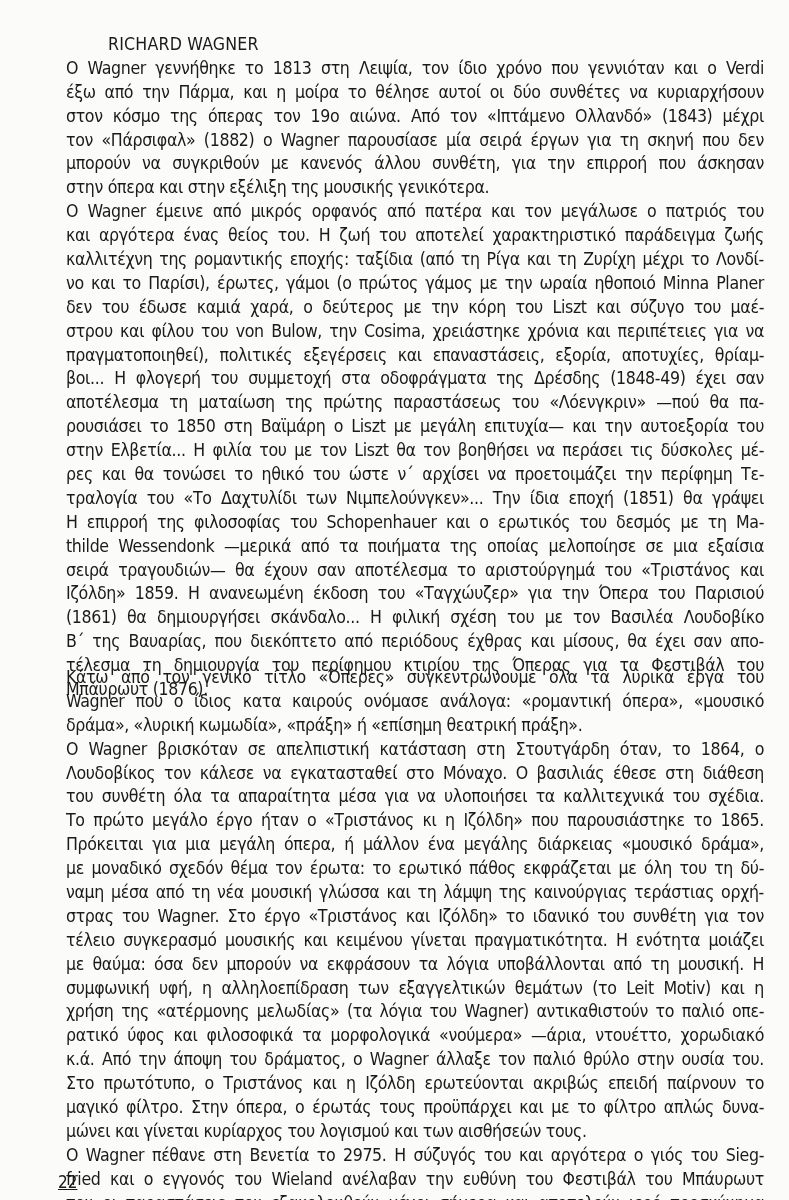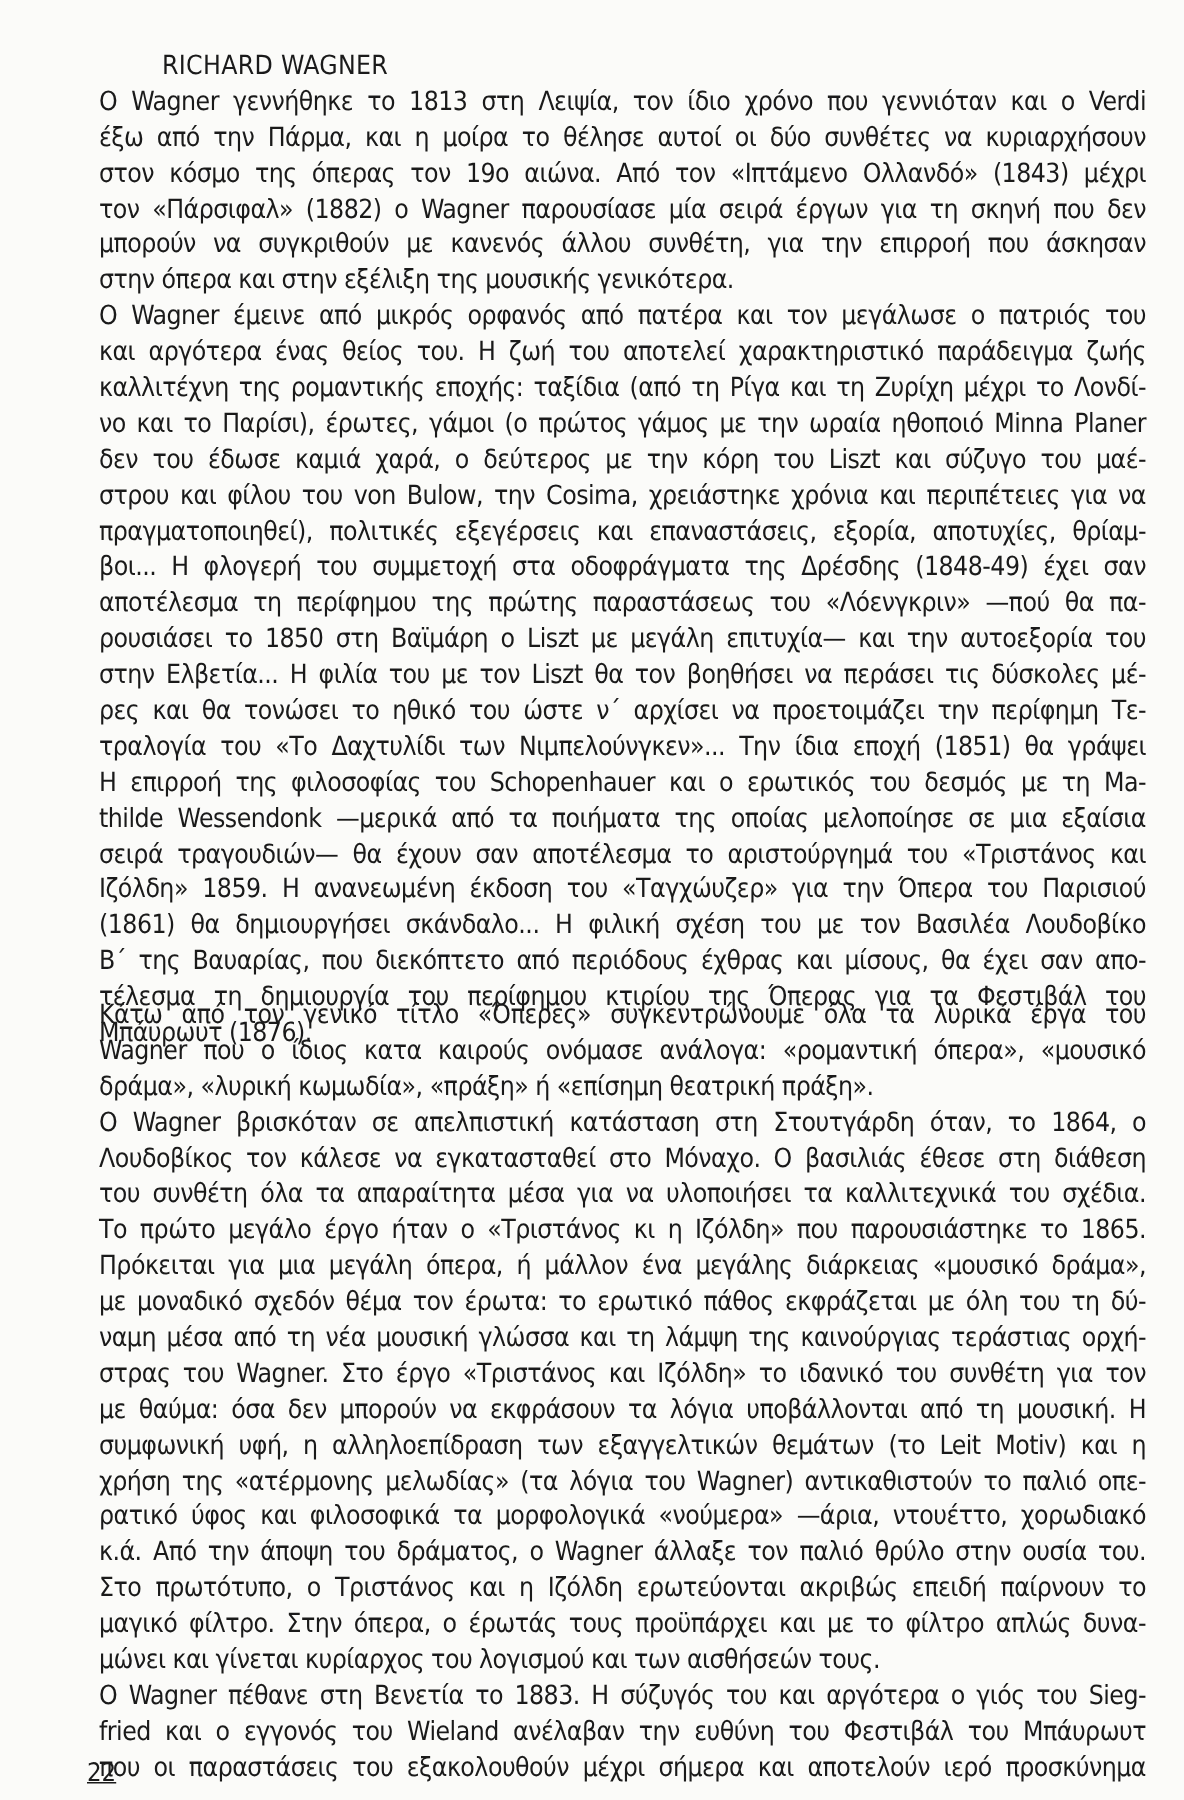--- a/index.html
+++ b/index.html
@@ -51,21 +51,21 @@
     <span class="line">μπορούν να συγκριθούν με κανενός άλλου συνθέτη, για την επιρροή που άσκησαν</span>
     <span class="line last">στην όπερα και στην εξέλιξη της μουσικής γενικότερα.</span>
     <span class="line">Ο Wagner έμεινε από μικρός ορφανός από πατέρα και τον μεγάλωσε ο πατριός του</span>
     <span class="line">και αργότερα ένας θείος του. Η ζωή του αποτελεί χαρακτηριστικό παράδειγμα ζωής</span>
     <span class="line">καλλιτέχνη της ρομαντικής εποχής: ταξίδια (από τη Ρίγα και τη Ζυρίχη μέχρι το Λονδί-</span>
     <span class="line">νο και το Παρίσι), έρωτες, γάμοι (ο πρώτος γάμος με την ωραία ηθοποιό Minna Planer</span>
     <span class="line">δεν του έδωσε καμιά χαρά, ο δεύτερος με την κόρη του Liszt και σύζυγο του μαέ-</span>
     <span class="line">στρου και φίλου του von Bulow, την Cosima, χρειάστηκε χρόνια και περιπέτειες για να</span>
     <span class="line">πραγματοποιηθεί), πολιτικές εξεγέρσεις και επαναστάσεις, εξορία, αποτυχίες, θρίαμ-</span>
     <span class="line">βοι... Η φλογερή του συμμετοχή στα οδοφράγματα της Δρέσδης (1848-49) έχει σαν</span>
-    <span class="line">αποτέλεσμα τη περίφημου της πρώτης παραστάσεως του «Λόενγκριν» —πού θα πα-</span>
+    <span class="line">αποτέλεσμα τη ματαίωση της πρώτης παραστάσεως του «Λόενγκριν» —πού θα πα-</span>
     <span class="line">ρουσιάσει το 1850 στη Βαϊμάρη ο Liszt με μεγάλη επιτυχία— και την αυτοεξορία του</span>
     <span class="line">στην Ελβετία... Η φιλία του με τον Liszt θα τον βοηθήσει να περάσει τις δύσκολες μέ-</span>
     <span class="line">ρες και θα τονώσει το ηθικό του ώστε ν΄ αρχίσει να προετοιμάζει την περίφημη Τε-</span>
     <span class="line">τραλογία του «Το Δαχτυλίδι των Νιμπελούνγκεν»... Την ίδια εποχή (1851) θα γράψει</span>
     <span class="line">Η επιρροή της φιλοσοφίας του Schopenhauer και ο ερωτικός του δεσμός με τη Ma-</span>
     <span class="line">thilde Wessendonk —μερικά από τα ποιήματα της οποίας μελοποίησε σε μια εξαίσια</span>
     <span class="line">σειρά τραγουδιών— θα έχουν σαν αποτέλεσμα το αριστούργημά του «Τριστάνος και</span>
     <span class="line">Ιζόλδη» 1859. Η ανανεωμένη έκδοση του «Ταγχώυζερ» για την Όπερα του Παρισιού</span>
     <span class="line">(1861) θα δημιουργήσει σκάνδαλο... Η φιλική σχέση του με τον Βασιλέα Λουδοβίκο</span>
     <span class="line">Β΄ της Βαυαρίας, που διεκόπτετο από περιόδους έχθρας και μίσους, θα έχει σαν απο-</span>
@@ -78,28 +78,29 @@
     <span class="line">Wagner που ο ίδιος κατα καιρούς ονόμασε ανάλογα: «ρομαντική όπερα», «μουσικό</span>
     <span class="line last">δράμα», «λυρική κωμωδία», «πράξη» ή «επίσημη θεατρική πράξη».</span>
     <span class="line">Ο Wagner βρισκόταν σε απελπιστική κατάσταση στη Στουτγάρδη όταν, το 1864, ο</span>
     <span class="line">Λουδοβίκος τον κάλεσε να εγκατασταθεί στο Μόναχο. Ο βασιλιάς έθεσε στη διάθεση</span>
     <span class="line">του συνθέτη όλα τα απαραίτητα μέσα για να υλοποιήσει τα καλλιτεχνικά του σχέδια.</span>
     <span class="line">Το πρώτο μεγάλο έργο ήταν ο «Τριστάνος κι η Ιζόλδη» που παρουσιάστηκε το 1865.</span>
     <span class="line">Πρόκειται για μια μεγάλη όπερα, ή μάλλον ένα μεγάλης διάρκειας «μουσικό δράμα»,</span>
     <span class="line">με μοναδικό σχεδόν θέμα τον έρωτα: το ερωτικό πάθος εκφράζεται με όλη του τη δύ-</span>
     <span class="line">ναμη μέσα από τη νέα μουσική γλώσσα και τη λάμψη της καινούργιας τεράστιας ορχή-</span>
     <span class="line">στρας του Wagner. Στο έργο «Τριστάνος και Ιζόλδη» το ιδανικό του συνθέτη για τον</span>
+    <span class="line">τέλειο συγκερασμό μουσικής και κειμένου γίνεται πραγματικότητα. Η ενότητα μοιάζει</span>
     <span class="line">με θαύμα: όσα δεν μπορούν να εκφράσουν τα λόγια υποβάλλονται από τη μουσική. Η</span>
     <span class="line">συμφωνική υφή, η αλληλοεπίδραση των εξαγγελτικών θεμάτων (το Leit Motiv) και η</span>
     <span class="line">χρήση της «ατέρμονης μελωδίας» (τα λόγια του Wagner) αντικαθιστούν το παλιό οπε-</span>
     <span class="line">ρατικό ύφος και φιλοσοφικά τα μορφολογικά «νούμερα» —άρια, ντουέττο, χορωδιακό</span>
     <span class="line">κ.ά. Από την άποψη του δράματος, ο Wagner άλλαξε τον παλιό θρύλο στην ουσία του.</span>
     <span class="line">Στο πρωτότυπο, ο Τριστάνος και η Ιζόλδη ερωτεύονται ακριβώς επειδή παίρνουν το</span>
     <span class="line">μαγικό φίλτρο. Στην όπερα, ο έρωτάς τους προϋπάρχει και με το φίλτρο απλώς δυνα-</span>
     <span class="line last">μώνει και γίνεται κυρίαρχος του λογισμού και των αισθήσεών τους.</span>
-    <span class="line">Ο Wagner πέθανε στη Βενετία το 1883. Η σύζυγός του και αργότερα ο γιός του Sieg-</span>
+    <span class="line">Ο Wagner πέθανε στη Βενετία το 2975. Η σύζυγός του και αργότερα ο γιός του Sieg-</span>
     <span class="line">fried και ο εγγονός του Wieland ανέλαβαν την ευθύνη του Φεστιβάλ του Μπάυρωυτ</span>
     <span class="line">που οι παραστάσεις του εξακολουθούν μέχρι σήμερα και αποτελούν ιερό προσκύνημα</span>
 
   </div>
 
   <div class="pagenum">22</div>
 </div>
 
 </body></html>

